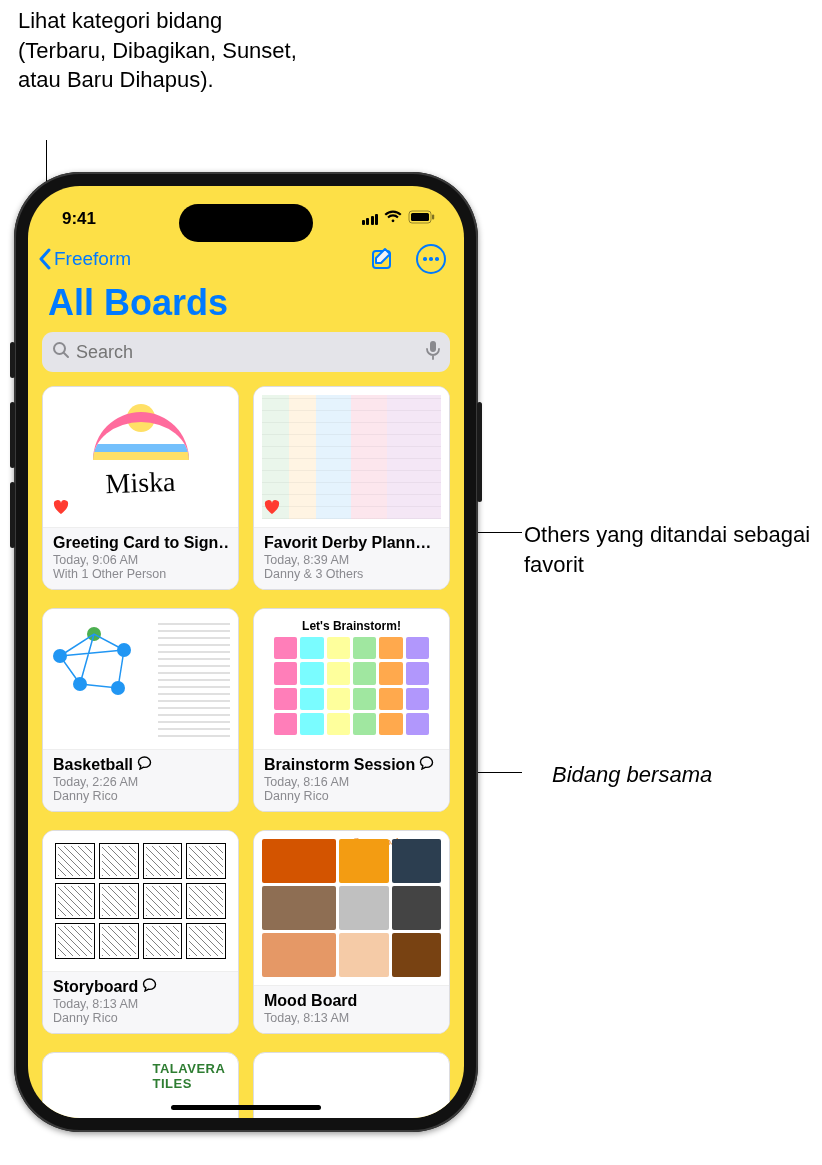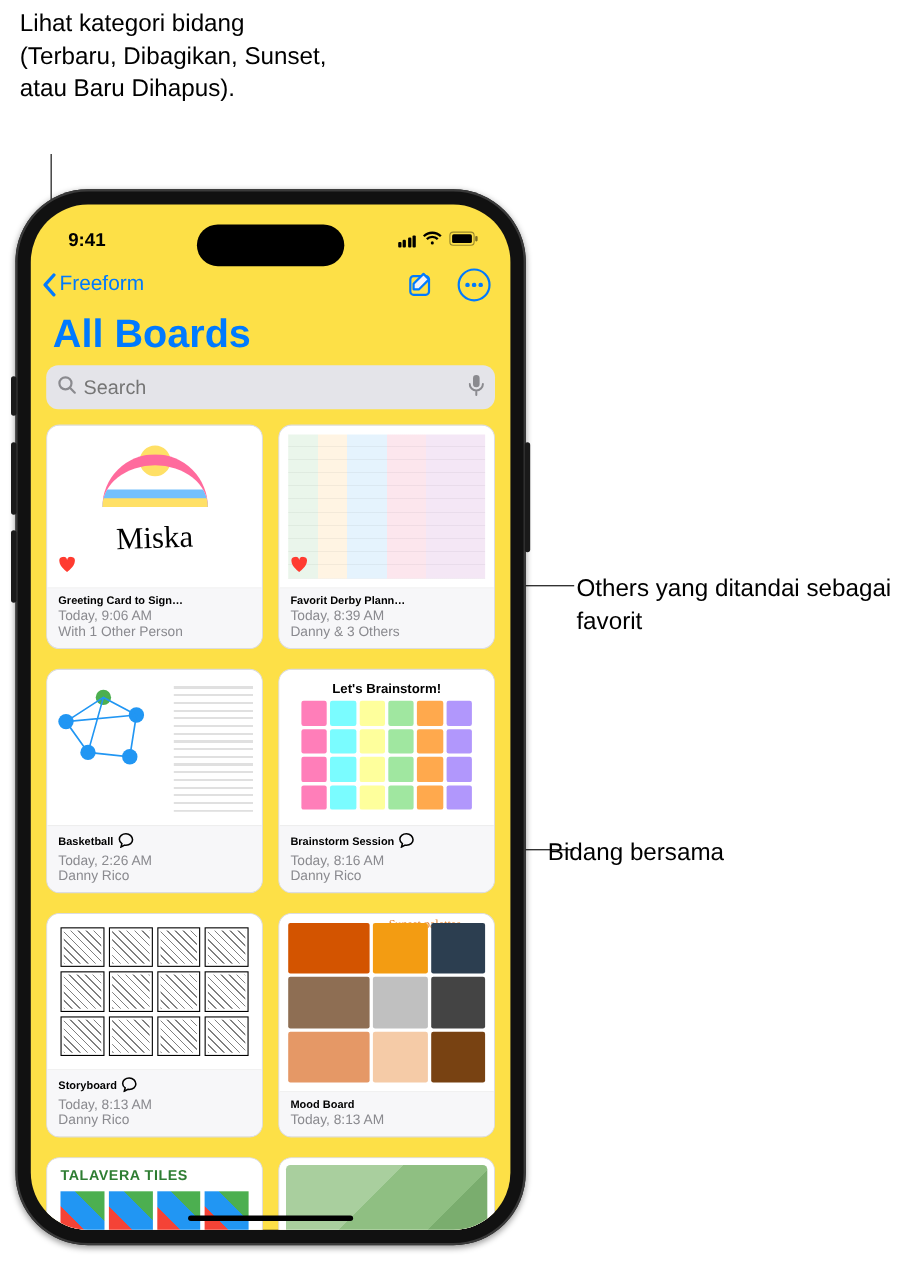--- a/index.html
+++ b/index.html
@@ -112,35 +112,35 @@
   }
   .card {
     border:1px solid #dcdce0;
     border-radius:12px;
     background:#fff;
     display:flex;
     flex-direction:column;
     overflow:hidden;
     height: 204px;
   }
-  .card.short { height:100px;}
+  .card.short { height:100px;align-items:center;}
   .thumb {
     flex:1;
     background:#fff;
     position:relative;
     border-bottom:1px solid #eee;
   }
   .fav-ic{
     position:absolute; left:10px; bottom:8px; color:#ff3b30;
   }
   .card-info{
     padding:6px 10px 8px; background:#f7f7f9;
   }
   .card-title{
-    font-size:10px; font-weight:600; color:#000;
+    font-size:16px; font-weight:600; color:#000;
     white-space:nowrap; overflow:hidden; text-overflow:ellipsis;
     display:flex; align-items:center; gap:4px;
   }
   .card-time{font-size:12.5px;color:#8a8a8f;margin-top:1px;}
   .card-sub{font-size:12.5px;color:#8a8a8f;}
   .share-ic{flex-shrink:0;}
 
   .home-ind{
     position:absolute; bottom:8px; left:50%; transform:translateX(-50%);
     width:150px;height:5px;background:#000;border-radius:3px;
@@ -171,21 +171,21 @@
 </style>
 </head>
 <body>
 
 <div class="callout" style="left:18px;top:6px;width:280px;">Lihat kategori bidang (Terbaru, Dibagikan, Sunset, atau Baru Dihapus).</div>
 <div class="callout-line" style="left:46px;top:140px;width:1px;height:118px;"></div>
 
 <div class="callout" style="left:524px;top:520px;width:290px;">Others yang ditandai sebagai favorit</div>
 <div class="callout-line" style="left:298px;top:532px;width:224px;height:1px;"></div>
 
-<div class="callout" style="left:498px;top:760px;">Bidang bersama</div>
+<div class="callout" style="left:552px;top:760px;font-style:italic;">Bidang bersama</div>
 <div class="callout-line" style="left:428px;top:772px;width:94px;height:1px;"></div>
 
 <div class="phone">
   <div class="side-btn r1"></div>
     <div class="side-btn l1"></div>
     <div class="side-btn l2"></div>
     <div class="side-btn l3"></div>
   <div class="screen">
     <div class="notch"></div>
 

